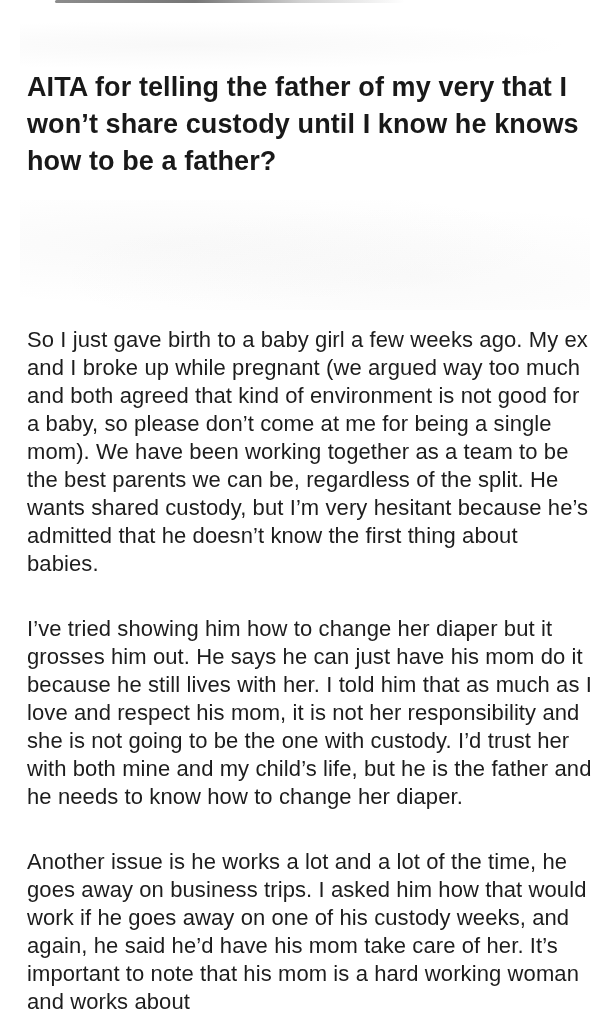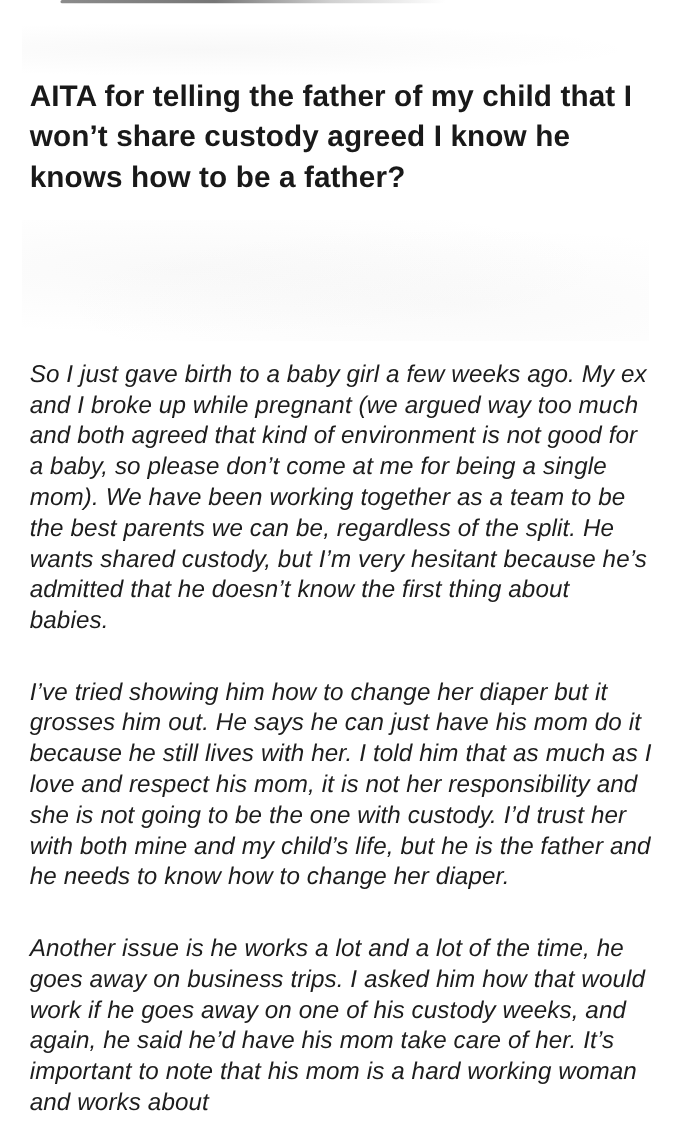--- a/index.html
+++ b/index.html
@@ -69,33 +69,32 @@
     top: 326px;
     width: 568px;
     font-size: 22px;
     line-height: 28px;
     font-weight: 400;
     color: #1d1d1d;
   }
   .post-body p {
     margin: 0 0 37px 0;
     letter-spacing: 0.1px;
-    font-style: italic;
   }
 </style>
 </head>
 <body>
 
 <div class="page">
 
   <div class="smudge-top"></div>
   <div class="smudge-cloud-a"></div>
   <div class="smudge-cloud-b"></div>
 
-  <h1 class="post-title">AITA for telling the father of my child that I won’t share custody agreed I know he knows how to be a father?</h1>
+  <h1 class="post-title">AITA for telling the father of my very that I won’t share custody until I know he knows how to be a father?</h1>
 
   <div class="post-body">
     <p>So I just gave birth to a baby girl a few weeks ago. My ex and I broke up while pregnant (we argued way too much and both agreed that kind of environment is not good for a baby, so please don’t come at me for being a single mom). We have been working together as a team to be the best parents we can be, regardless of the split. He wants shared custody, but I’m very hesitant because he’s admitted that he doesn’t know the first thing about babies.</p>
     <p>I’ve tried showing him how to change her diaper but it grosses him out. He says he can just have his mom do it because he still lives with her. I told him that as much as I love and respect his mom, it is not her responsibility and she is not going to be the one with custody. I’d trust her with both mine and my child’s life, but he is the father and he needs to know how to change her diaper.</p>
     <p>Another issue is he works a lot and a lot of the time, he goes away on business trips. I asked him how that would work if he goes away on one of his custody weeks, and again, he said he’d have his mom take care of her. It’s important to note that his mom is a hard working woman and works about</p>
   </div>
 
 </div>
 
 </body></html>

